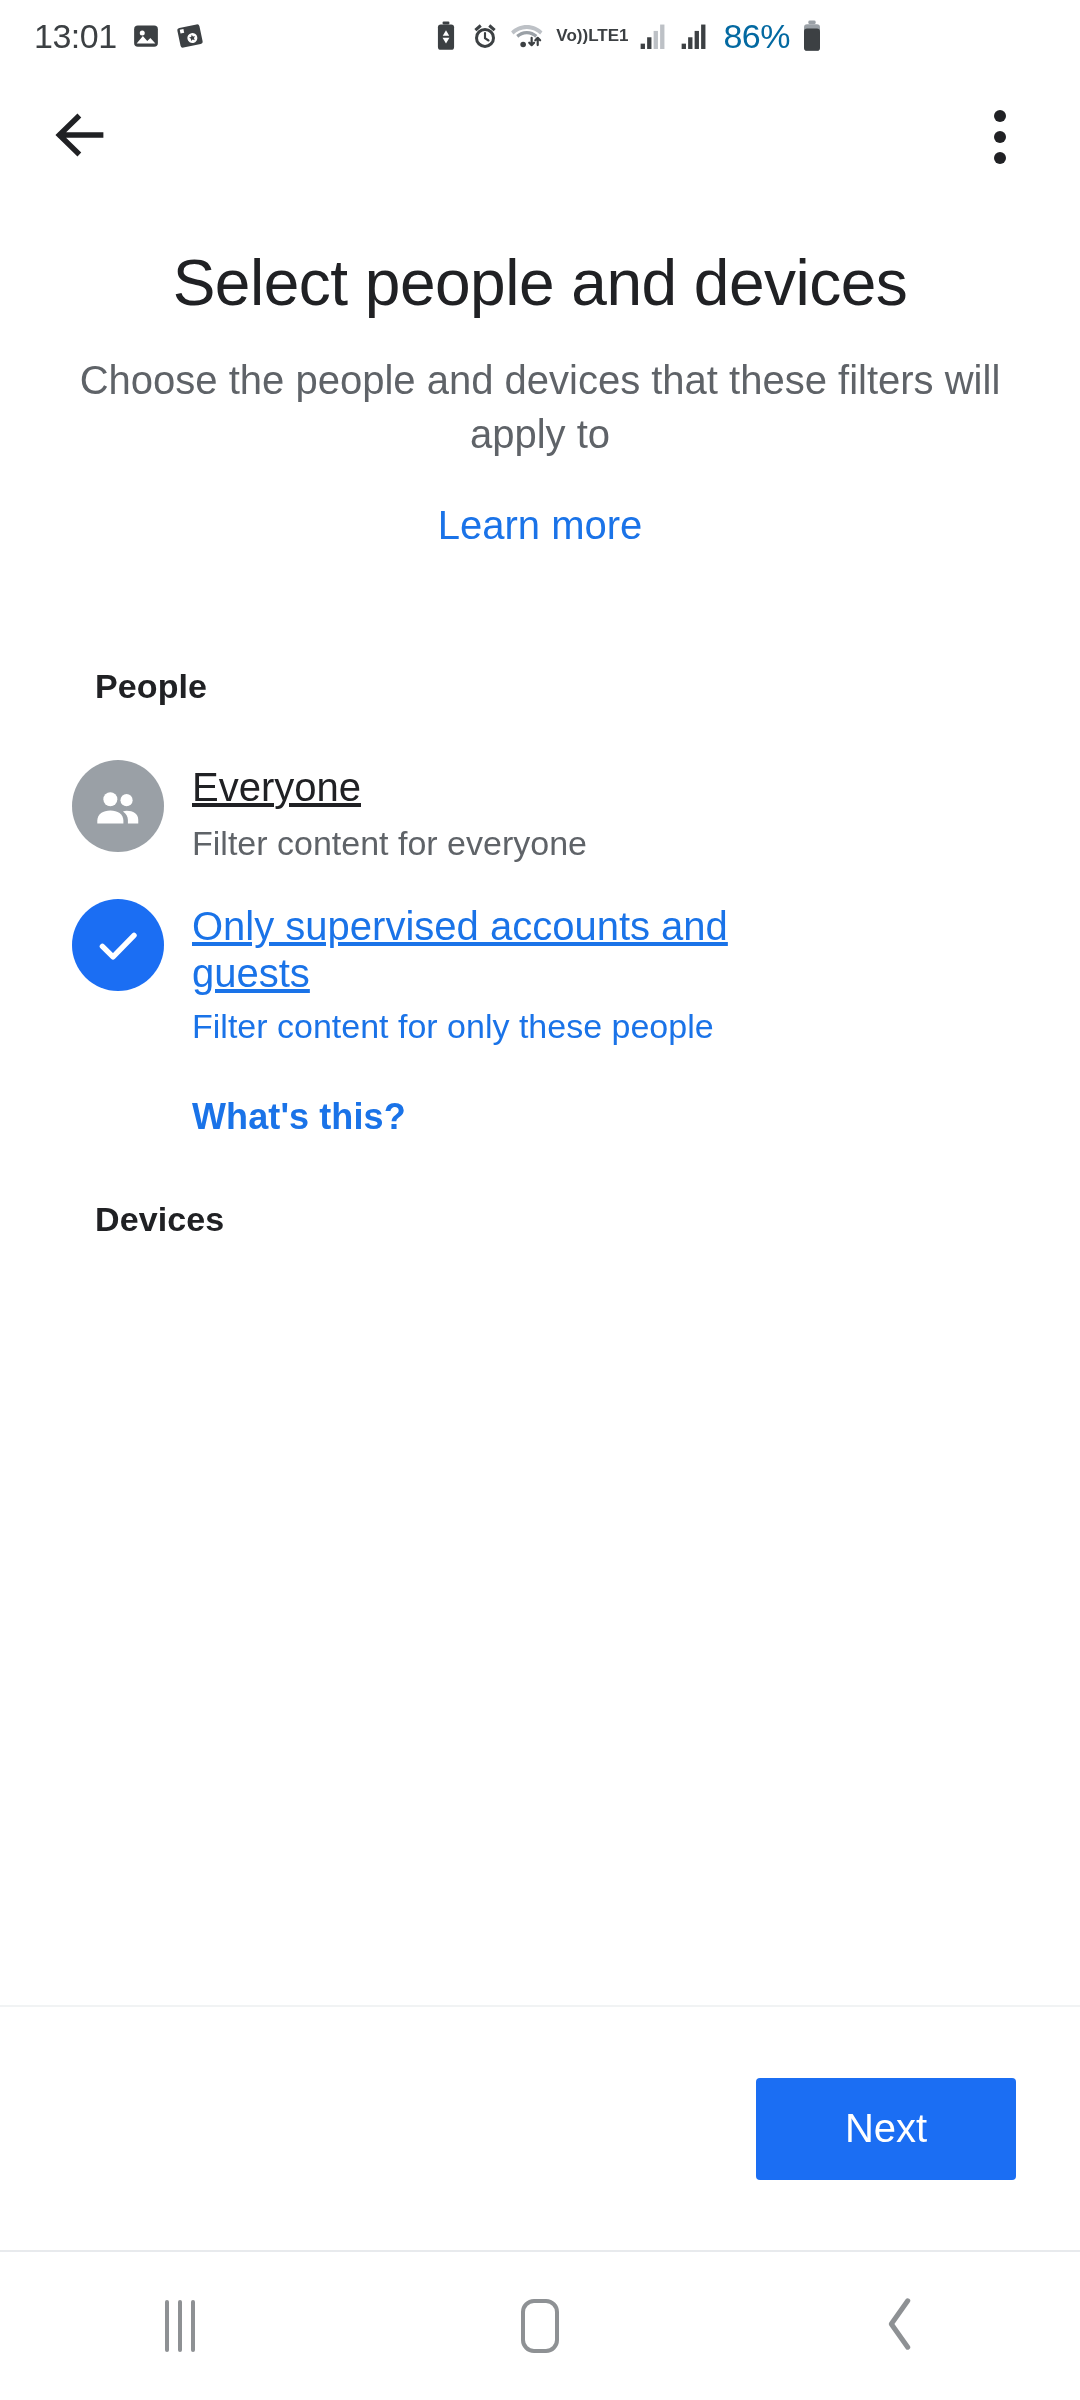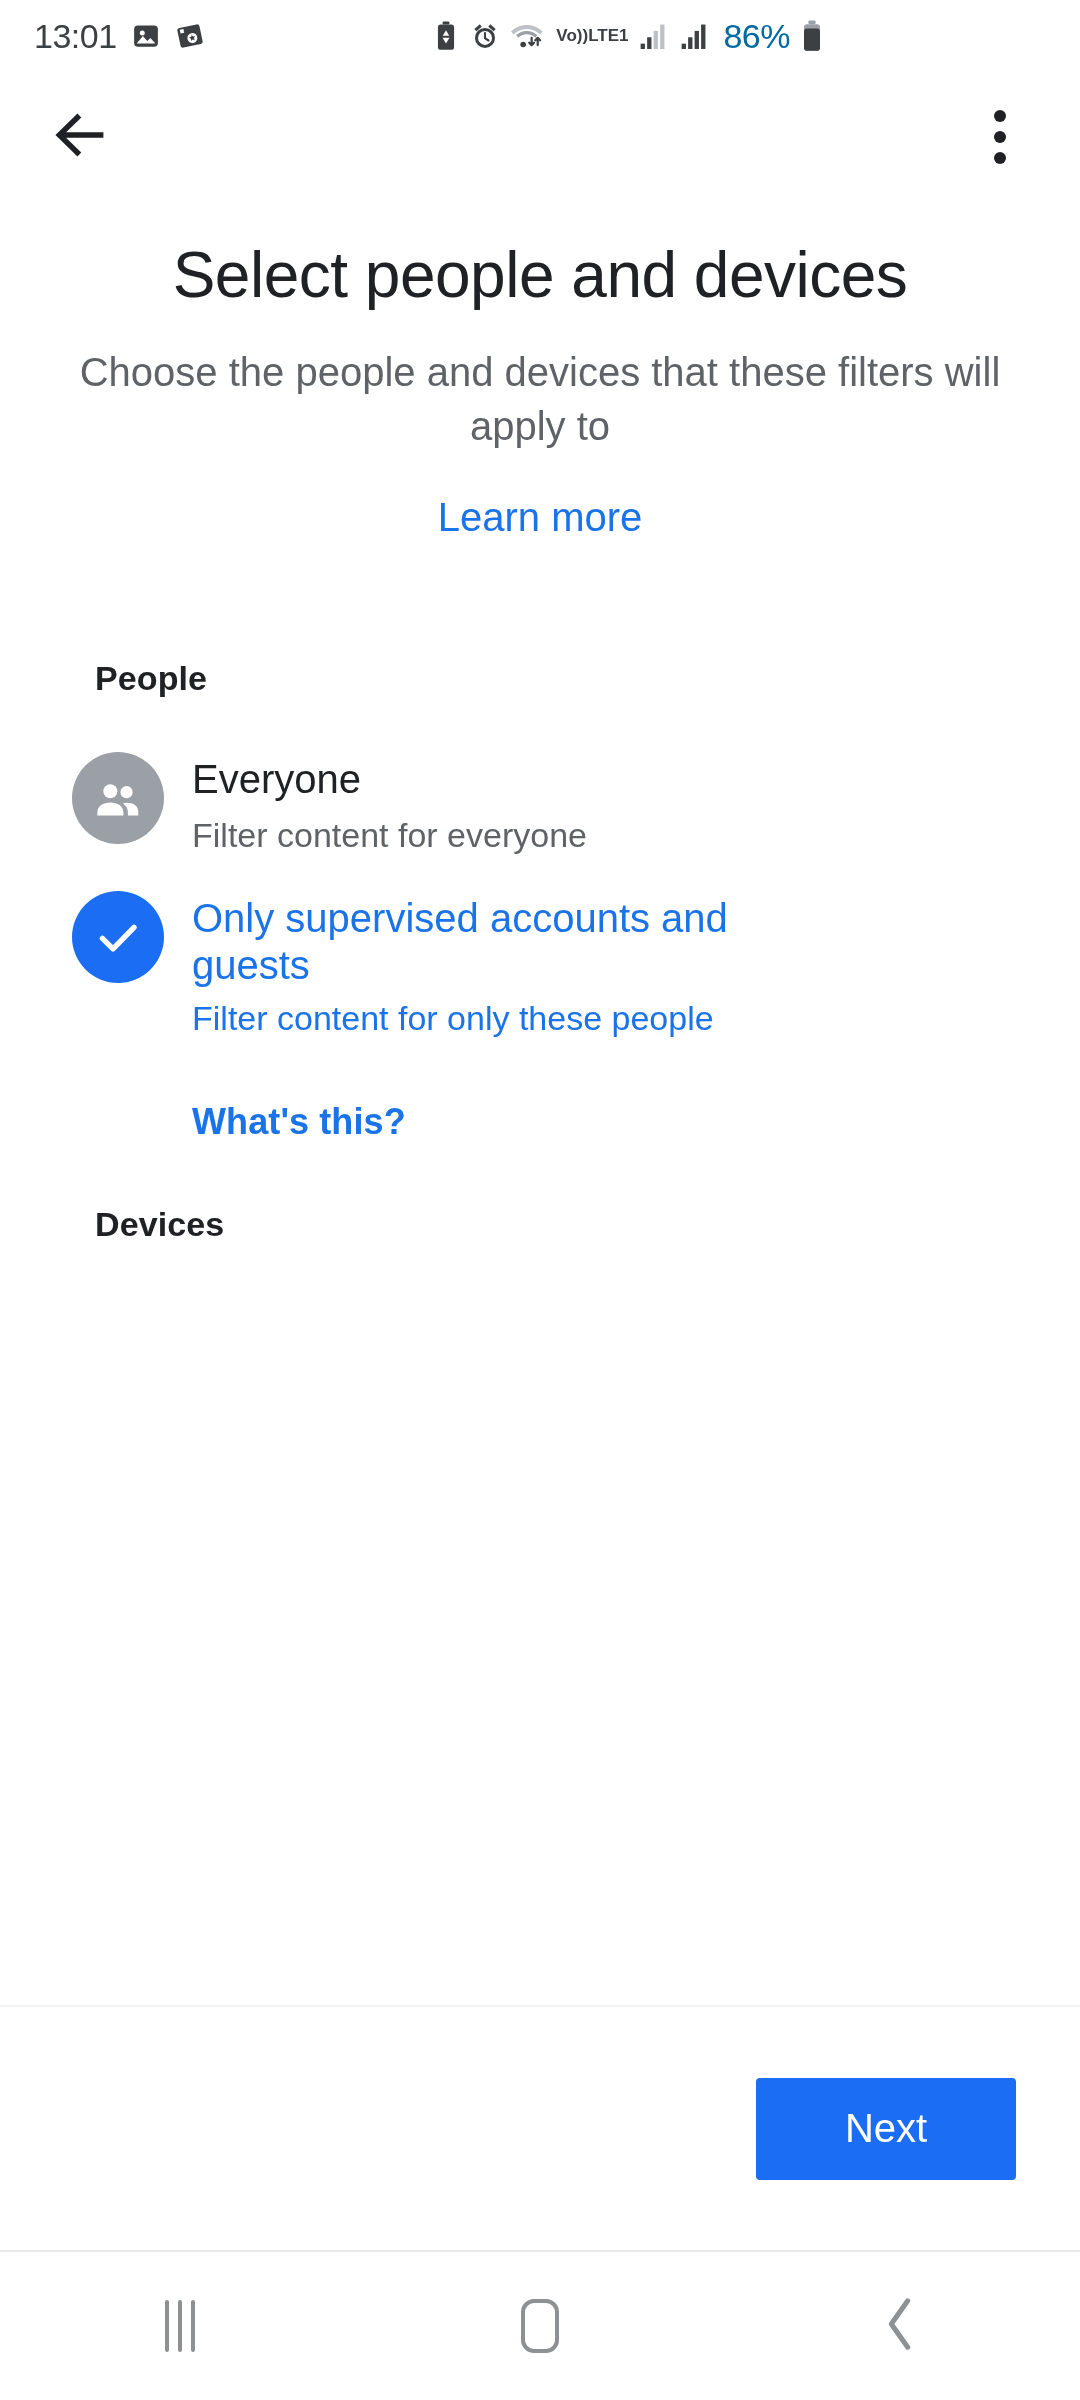--- a/index.html
+++ b/index.html
@@ -28,21 +28,21 @@
     position:absolute; top:72px; left:0; width:1080px; height:130px;
     display:flex; align-items:center; justify-content:space-between;
     padding:0 44px;
   }
   .tb-btn{ width:72px; height:72px; display:flex; align-items:center; justify-content:center; cursor:pointer; }
   .kebab{ display:flex; flex-direction:column; gap:9px; align-items:center; }
   .kebab i{ display:block; width:12px; height:12px; border-radius:50%; background:#202124; }
 
   
   .content{
-    position:absolute; top:194px; left:0; width:1080px; height:1803px;
+    position:absolute; top:202px; left:0; width:1080px; height:1803px;
     overflow:hidden;
   }
 
   .headline{
     margin-top:44px;
     font-size:64px; line-height:1.17; font-weight:400;
     color:#202124; text-align:center;
     padding:0 120px; letter-spacing:-0.5px;
   }
   .subhead{
@@ -71,27 +71,27 @@
   .option-row.first{ padding-top:54px; }
   .opt-icon{
     flex:0 0 auto;
     width:92px; height:92px; border-radius:50%;
     display:flex; align-items:center; justify-content:center;
     margin-right:28px;
   }
   .opt-icon.grey{ background:#9aa0a6; }
   .opt-icon.blue{ background:#1b6ef3; }
   .opt-text{ padding-top:4px; }
-  .opt-title{ font-size:40px; line-height:1.18; font-weight:400; color:#202124; }
+  .opt-title{ font-size:40px; line-height:1.18; font-weight:400; color:#202124;text-decoration:underline; }
   .opt-sub{ font-size:34px; line-height:1.3; font-weight:400; color:#5f6368; margin-top:10px; }
   .opt-title.sel{ color:#1a73e8; line-height:1.18; max-width:640px; }
   .opt-sub.sel{ color:#1a73e8; margin-top:6px; }
 
   .whats-this{
-    margin-top:61px;
+    margin-top:48px;
     padding-left:192px;
     font-size:36px; font-weight:700; color:#1a73e8; cursor:pointer;
     letter-spacing:0.1px;
   }
 
   
   .divider{
     position:absolute; top:2005px; left:0; width:1080px; height:2px;
     background:#f1f3f4;
   }

